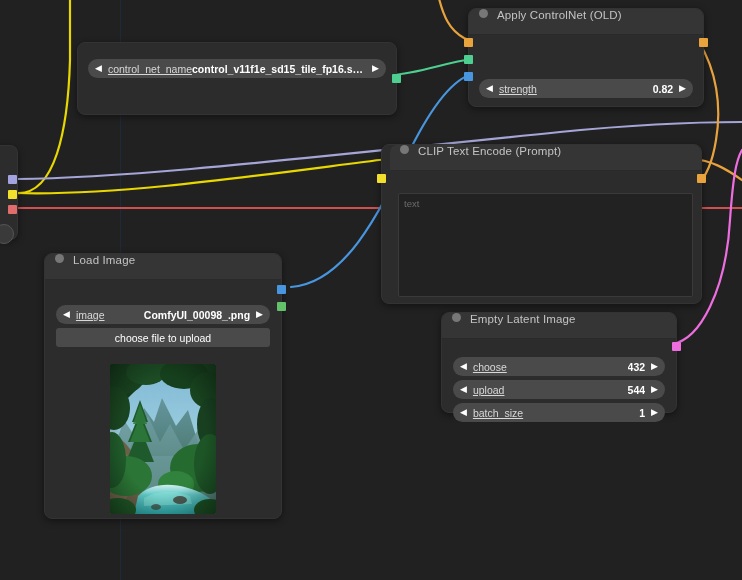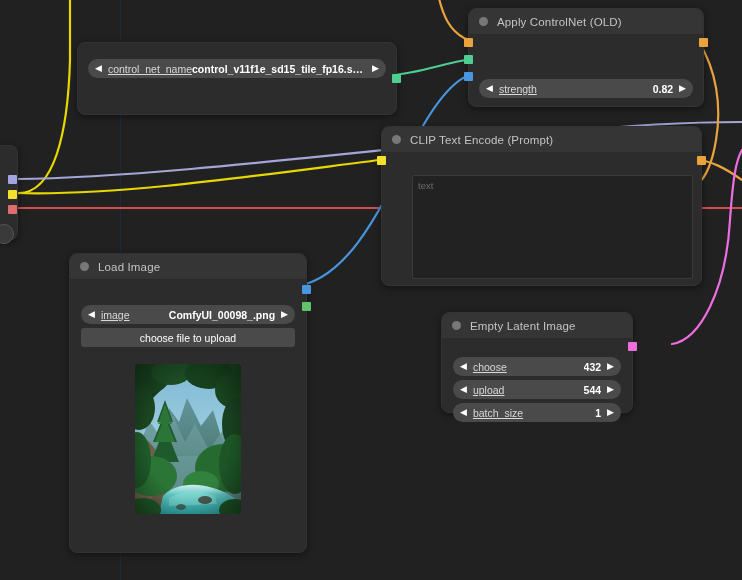--- a/index.html
+++ b/index.html
@@ -28,21 +28,21 @@
     background: #2c2c2c;
     border-radius: 8px;
     box-shadow: 0 2px 7px rgba(0,0,0,0.45);
     border: 1px solid #333;
   }
   .node-header {
     height: 26px;
     background: #353535;
     border-radius: 7px 7px 0 0;
     display: flex;
-    align-items: center;
+    align-items: flex-start;
     padding: 0 10px;
     border-bottom: 1px solid #2a2a2a;
   }
   .node-dot {
     width: 9px; height: 9px;
     border-radius: 50%;
     background: #777;
     margin-right: 9px;
     flex: 0 0 auto;
   }
@@ -118,21 +118,20 @@
     margin-bottom: 17px;
   }
   .textarea-widget {
     background: #222;
     border: 1px solid #3a3a3a;
     border-radius: 2px;
     font-size: 9.5px;
     color: #6d6d6d;
     padding: 4px 5px;
     overflow: hidden;
-    margin-left: 22px;
   }
 
   
   .img-preview {
     margin: 6px auto 0 auto;
     border-radius: 1px;
     overflow: hidden;
     position: relative;
     background: #0d1a14;
   }
@@ -207,35 +206,35 @@
         <span class="wvalue">0.82</span>
         <span class="arrow">▶</span>
       </div>
     </div>
     <div class="slot orange" style="left:-5px; top:29px;"></div>
     <div class="slot green" style="left:-5px; top:46px;"></div>
     <div class="slot blue" style="left:-5px; top:63px;"></div>
     <div class="slot orange" style="right:-5px; top:29px;"></div>
   </div>
 
-  <div class="node" style="left:381px; top:126px; width:321px; height:160px;">
+  <div class="node" style="left:381px; top:144px; width:321px; height:160px;padding-left:8px;">
     <div class="node-header">
       <div class="node-dot"></div>
       <div class="node-title">CLIP Text Encode (Prompt)</div>
     </div>
     <div class="node-body" style="padding-top:22px; padding-left:8px; padding-right:8px;">
       <div class="textarea-widget" style="height:104px;">
         <span>text</span>
       </div>
     </div>
     <div class="slot yellow" style="left:-5px; top:29px;"></div>
     <div class="slot orange" style="right:-5px; top:29px;"></div>
   </div>
 
-  <div class="node" style="left:69px; top:253px; width:238px; height:300px;">
+  <div class="node" style="left:44px; top:253px; width:238px; height:266px;">
     <div class="node-header">
       <div class="node-dot"></div>
       <div class="node-title">Load Image</div>
     </div>
     <div class="node-body" style="padding-top:25px; padding-left:11px; padding-right:11px;">
       <div class="widget combo">
         <span class="arrow">◀</span>
         <span class="wlabel">image</span>
         <span class="wvalue">ComfyUI_00098_.png</span>
         <span class="arrow">▶</span>
@@ -307,21 +306,21 @@
           <ellipse cx="8" cy="146" rx="18" ry="12" fill="#205c28"></ellipse>
           <ellipse cx="100" cy="146" rx="16" ry="11" fill="#1d5626"></ellipse>
           <rect width="106" height="150" fill="url(#vig)"></rect>
         </svg>
       </div>
     </div>
     <div class="slot blue" style="right:-5px; top:31px;"></div>
     <div class="slot lgreen" style="right:-5px; top:48px;"></div>
   </div>
 
-  <div class="node" style="left:441px; top:312px; width:192px; height:101px;">
+  <div class="node" style="left:441px; top:312px; width:236px; height:101px;">
     <div class="node-header">
       <div class="node-dot"></div>
       <div class="node-title">Empty Latent Image</div>
     </div>
     <div class="node-body" style="padding-top:18px; padding-left:11px; padding-right:11px;">
       <div class="widget">
         <span class="arrow">◀</span>
         <span class="wlabel">choose</span>
         <span class="wvalue">432</span>
         <span class="arrow">▶</span>

